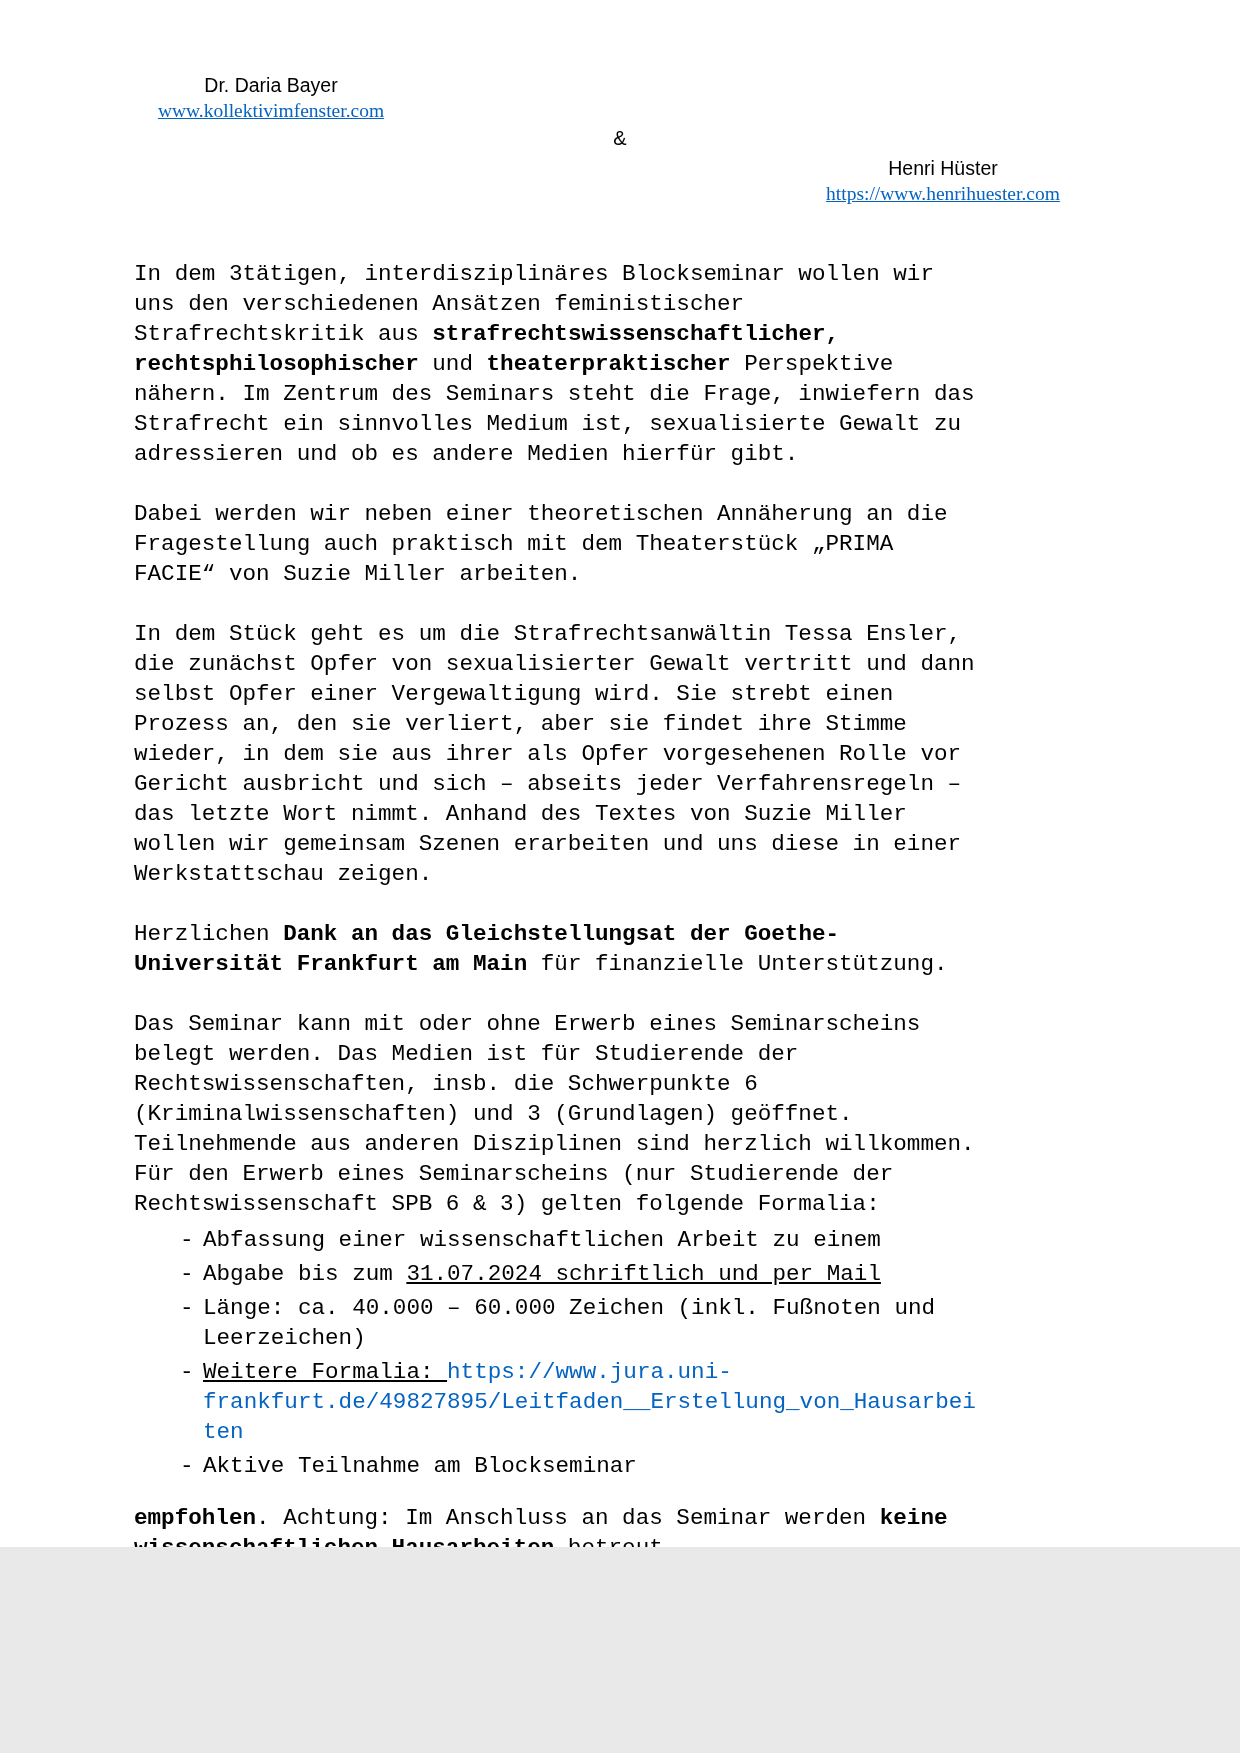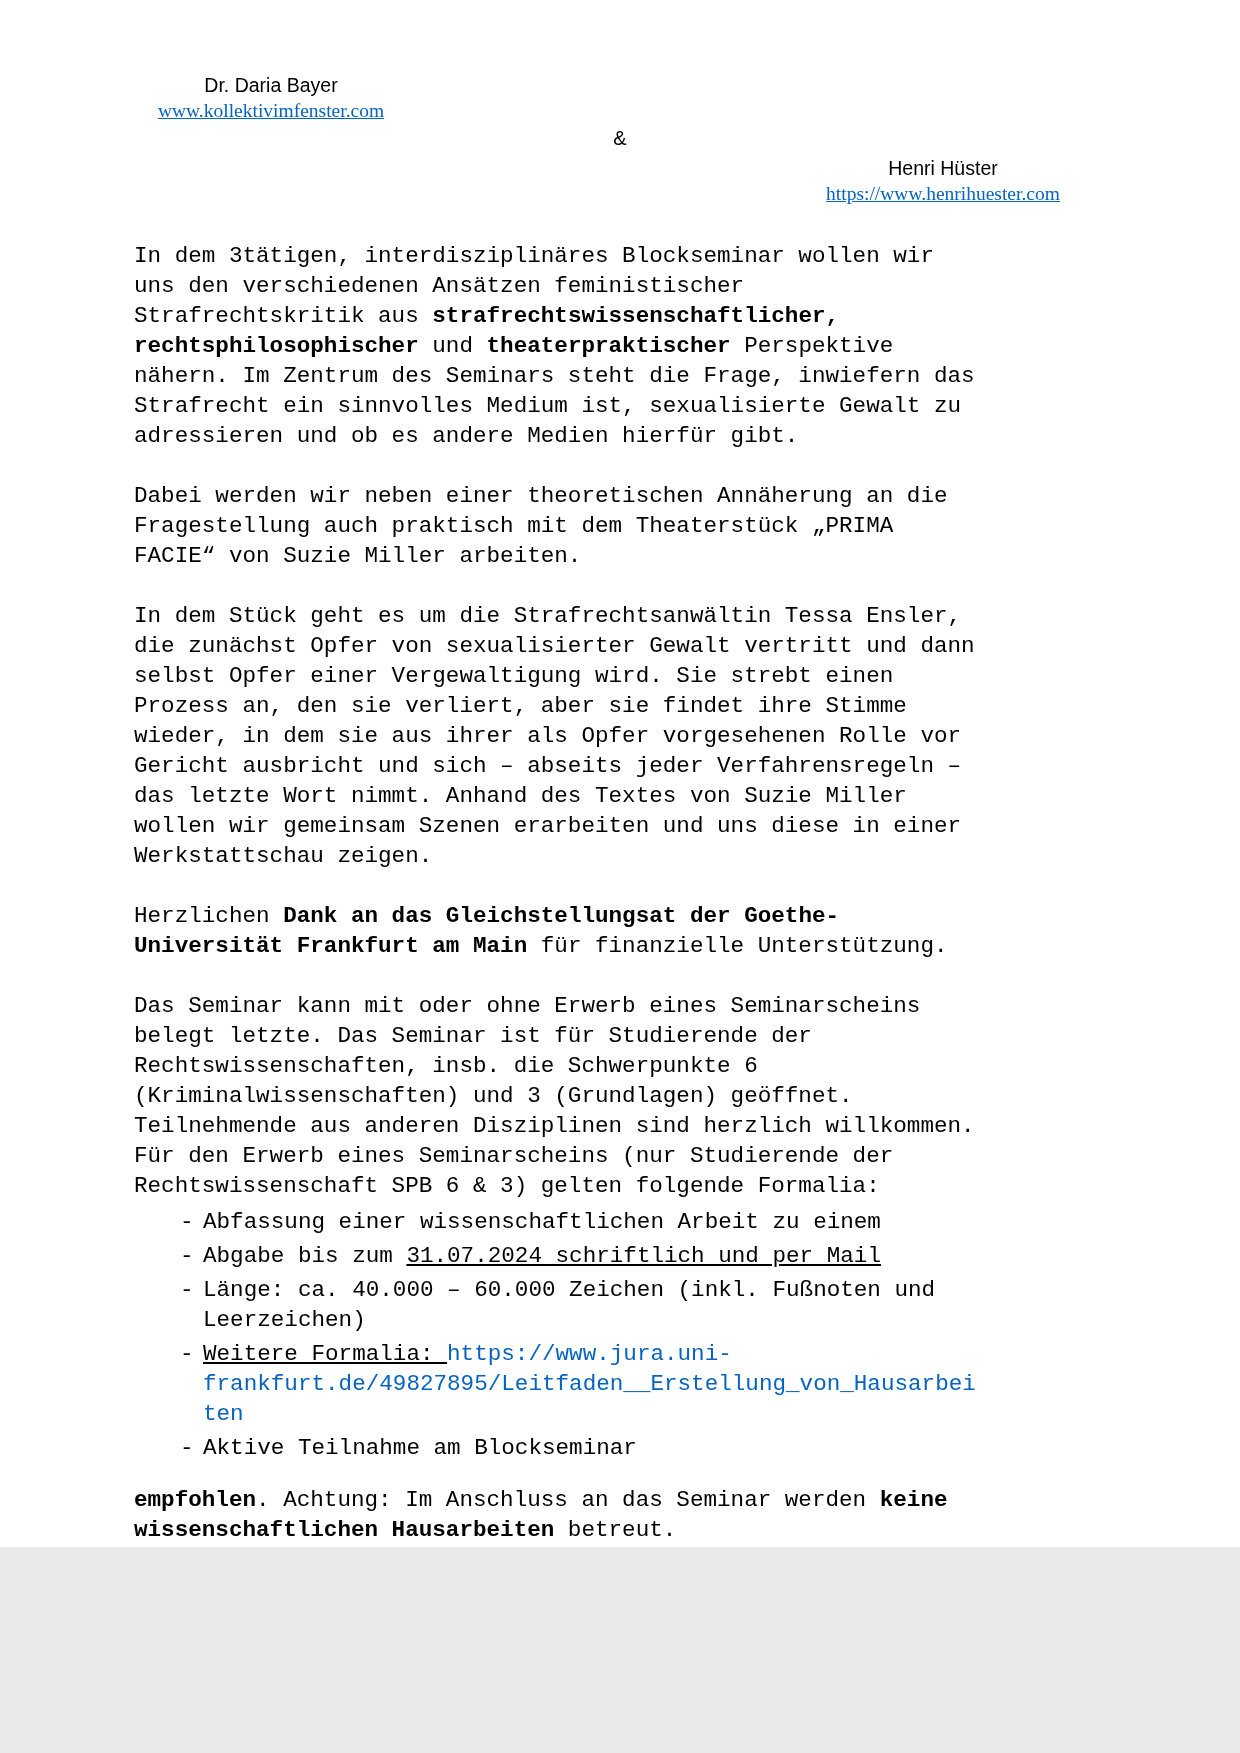--- a/index.html
+++ b/index.html
@@ -25,21 +25,21 @@
     color:var(--link,#0563C1); text-decoration:underline; cursor:pointer;
   }
   .amp {
     position:absolute; left:0; top:127px; width:100%; text-align:center;
     font-family:"Liberation Sans", sans-serif; font-size:20px; color:#000;
   }
   
   .doc { position:absolute; left:134px; top:241px; width:880px; font-size:22.6px; }
   .line { line-height:30px; white-space:pre; }
   .block { margin-top:30px; }
-  .block:first-child { margin-top:0; }
+  .block:first-child { margin-top:18px; }
   .block.list { margin-top:6px; }
   .block.list + .block { margin-top:22px; }
   .bold { font-weight:bold; }
   .ul   { text-decoration:underline; }
   .link { color:var(--link,#0563C1); cursor:pointer; }
   .list-item { position:relative; padding-left:69px; }
   .list-item + .list-item { margin-top:4px; }
   .dash { position:absolute; left:46px; top:0; line-height:30px; }
 </style>
 </head>
@@ -84,21 +84,21 @@
         <div class="line"><span class="seg">das letzte Wort nimmt. Anhand des Textes von Suzie Miller</span></div>
         <div class="line"><span class="seg">wollen wir gemeinsam Szenen erarbeiten und uns diese in einer</span></div>
         <div class="line"><span class="seg">Werkstattschau zeigen.</span></div>
       </div>
       <div class="block paragraph">
         <div class="line"><span class="seg">Herzlichen </span><span class="seg bold">Dank an das Gleichstellungsat der Goethe-</span></div>
         <div class="line"><span class="seg bold">Universität Frankfurt am Main</span><span class="seg"> für finanzielle Unterstützung.</span></div>
       </div>
       <div class="block paragraph">
         <div class="line"><span class="seg">Das Seminar kann mit oder ohne Erwerb eines Seminarscheins</span></div>
-        <div class="line"><span class="seg">belegt letzte. Das Seminar ist für Studierende der</span></div>
+        <div class="line"><span class="seg">belegt werden. Das Medien ist für Studierende der</span></div>
         <div class="line"><span class="seg">Rechtswissenschaften, insb. die Schwerpunkte 6</span></div>
         <div class="line"><span class="seg">(Kriminalwissenschaften) und 3 (Grundlagen) geöffnet.</span></div>
         <div class="line"><span class="seg">Teilnehmende aus anderen Disziplinen sind herzlich willkommen.</span></div>
         <div class="line"><span class="seg">Für den Erwerb eines Seminarscheins (nur Studierende der</span></div>
         <div class="line"><span class="seg">Rechtswissenschaft SPB 6 &amp; 3) gelten folgende Formalia:</span></div>
       </div>
       <div class="block list">
         <div class="list-item">
           <span class="dash">-</span>
           <div class="line"><span class="seg">Abfassung einer wissenschaftlichen Arbeit zu einem</span></div>

